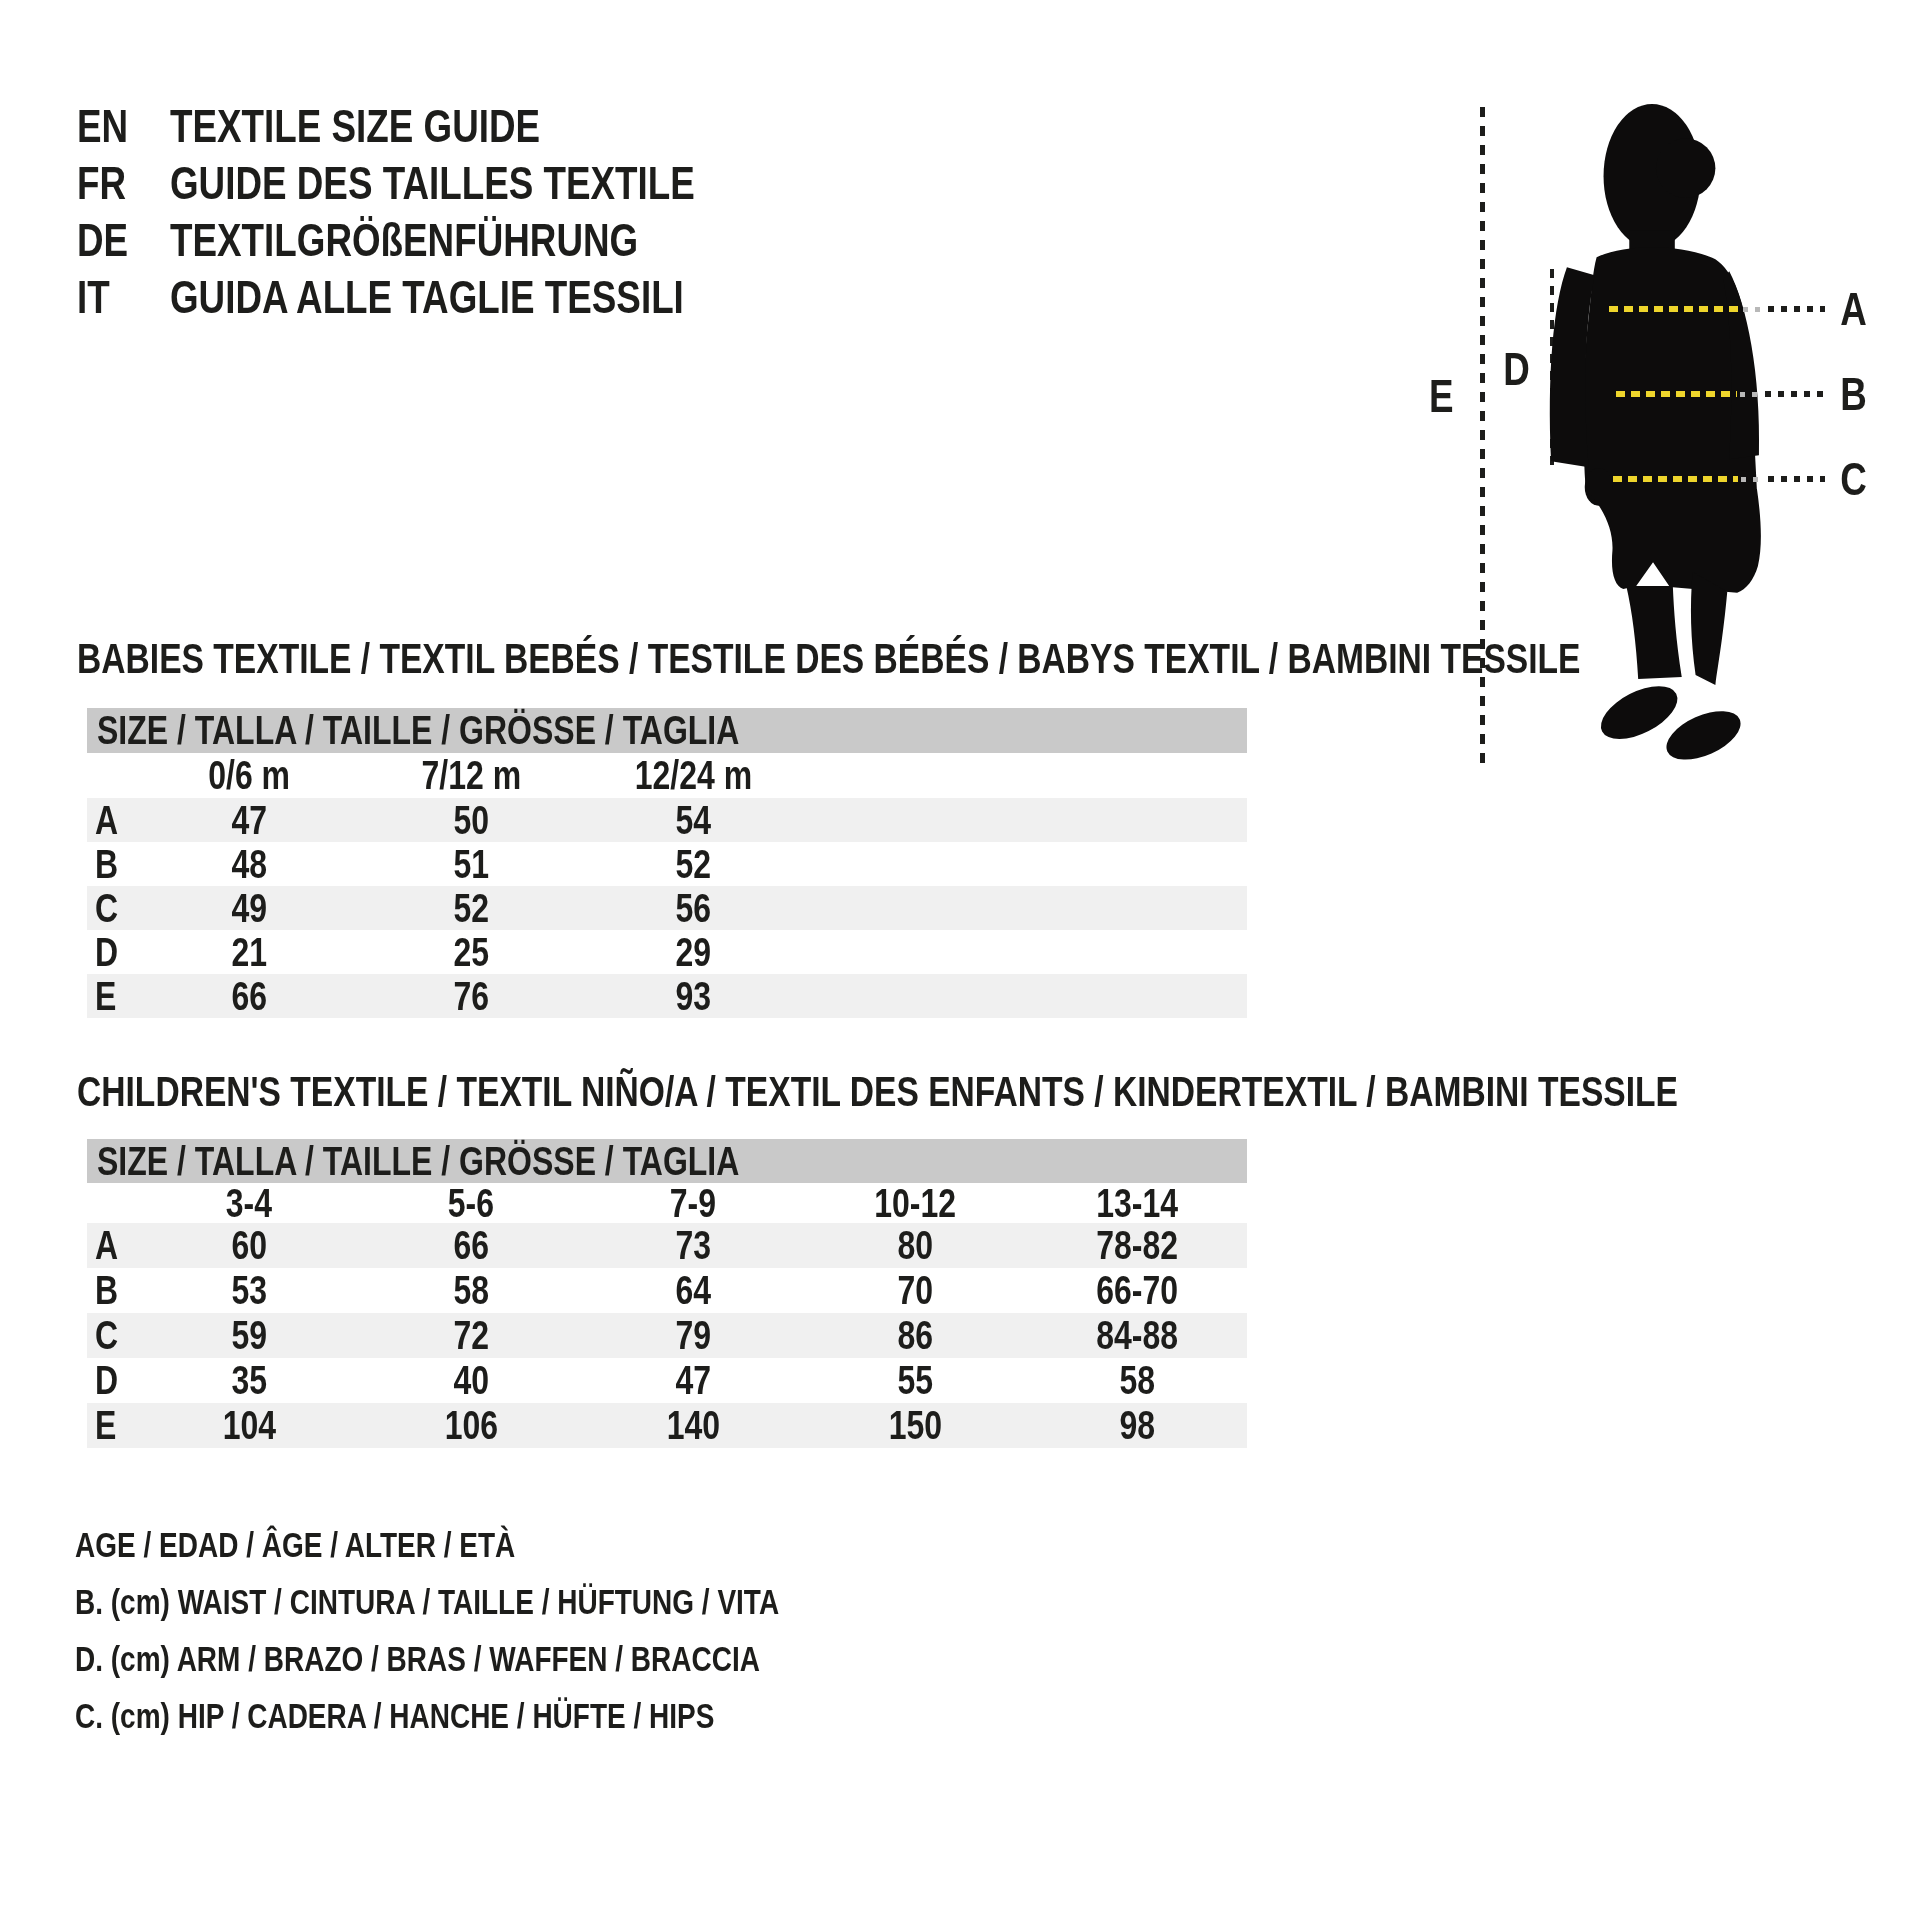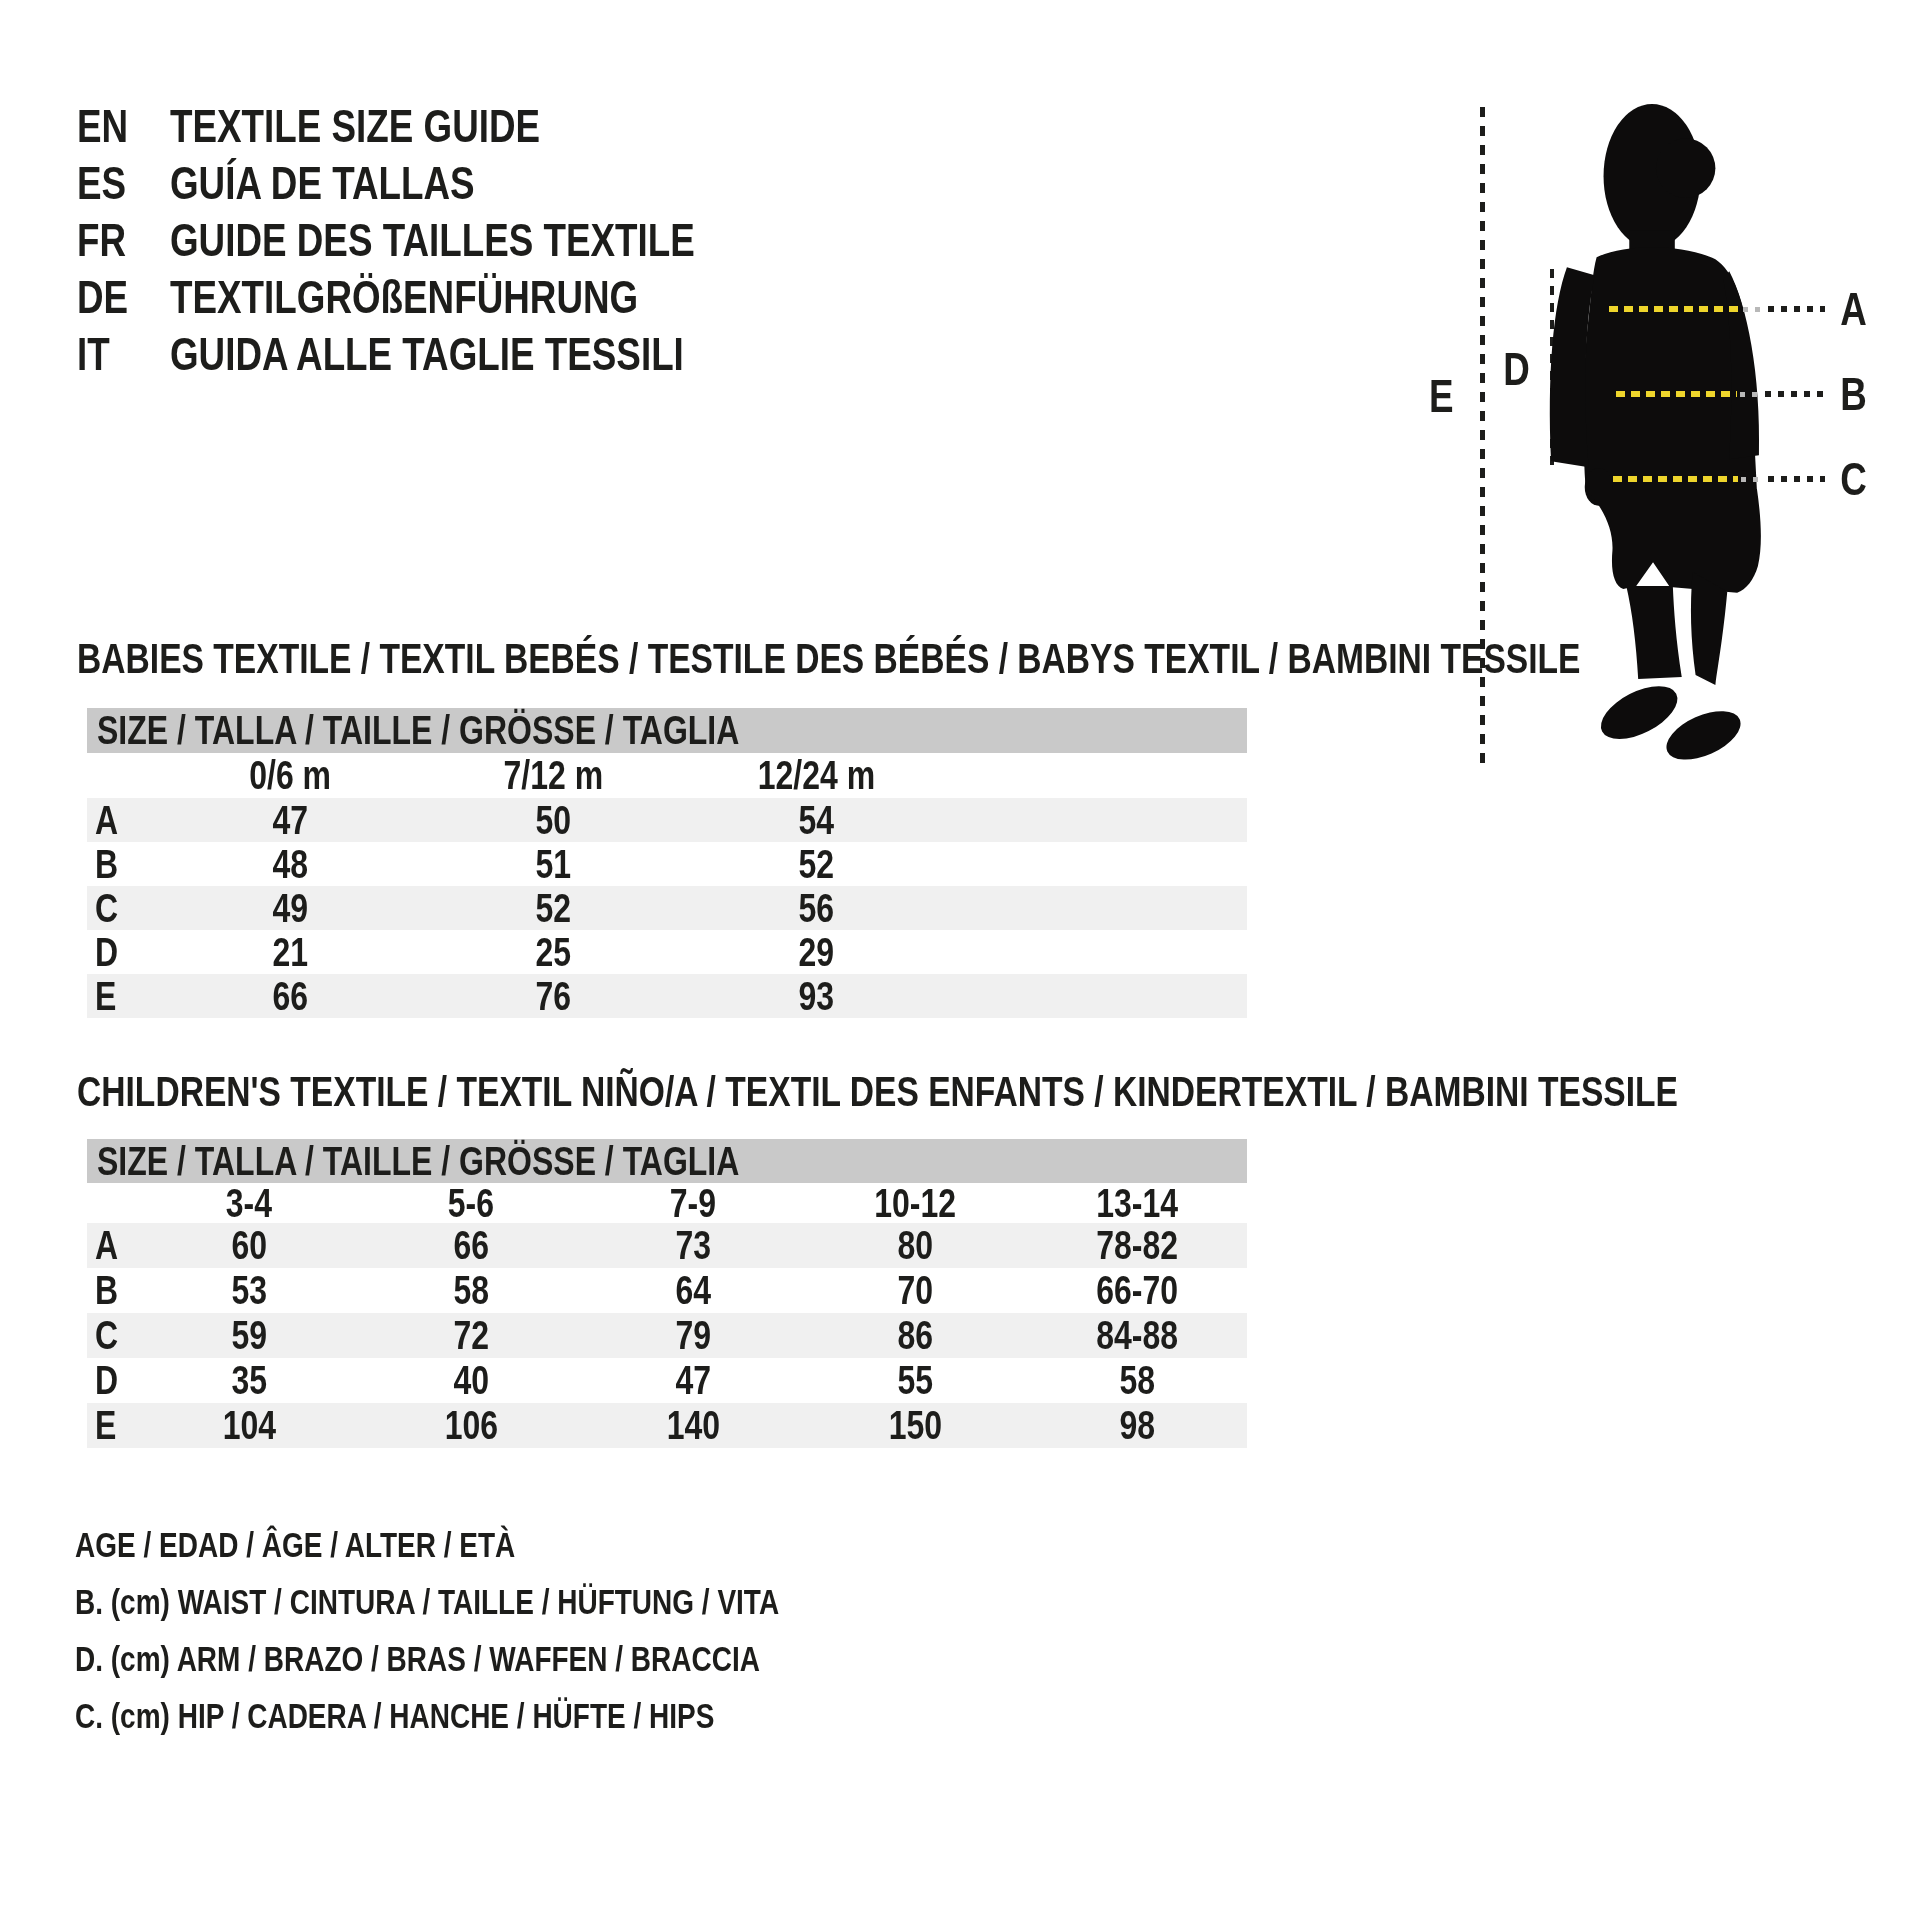--- a/index.html
+++ b/index.html
@@ -16,21 +16,21 @@
   .section-title{position:absolute;left:77px;height:44px;display:flex;align-items:center;
                  font-size:42px;font-weight:700;}
   
   .size-table{position:absolute;left:87px;width:1160px;}
   .bar{height:45px;background:#c9c9c9;display:flex;align-items:center;padding-left:10px;
        box-sizing:border-box;font-size:40px;font-weight:700;}
   .trow{display:flex;align-items:center;font-size:40px;font-weight:700;}
   .trow.striped{background:#f0f0f0;}
   .tlabel{flex:0 0 51px;padding-left:8px;box-sizing:border-box;}
   .tcell{flex:0 0 222px;text-align:center;}
-  .t1 .trow{height:44px;gap:41px;}
+  .t1 .trow{height:44px;}
   .t1 .hdr{height:45px;}
   .t2 .trow{height:45px;}
   .t2 .hdr{height:40px;}
   
   .legend-block{position:absolute;left:75px;top:1516px;}
   .legend-row{display:flex;align-items:center;height:57px;font-size:35px;font-weight:700;}
   
   .vdash-e{position:absolute;width:5px;background:repeating-linear-gradient(180deg,#1d1d1b 0 10px,transparent 10px 19px);}
   .vdash-d{position:absolute;width:4px;background:repeating-linear-gradient(180deg,#1d1d1b 0 9px,transparent 9px 17px);}
   .hdash-y{position:absolute;height:6px;background:repeating-linear-gradient(90deg,#eed52c 0 9px,transparent 9px 15px);z-index:3;}
@@ -42,24 +42,20 @@
 </style>
 </head>
 <body>
 
 <div class="canvas">
 
   <div class="lang-block">
     <div class="lang-row">
       <span class="lang-code"><span class="cx">EN</span></span>
       <span class="cx">TEXTILE SIZE GUIDE</span>
-    </div>
-    <div class="lang-row">
-      <span class="lang-code"><span class="cx">ES</span></span>
-      <span class="cx">GUÍA DE TALLAS</span>
     </div>
     <div class="lang-row">
       <span class="lang-code"><span class="cx">FR</span></span>
       <span class="cx">GUIDE DES TAILLES TEXTILE</span>
     </div>
     <div class="lang-row">
       <span class="lang-code"><span class="cx">DE</span></span>
       <span class="cx">TEXTILGRÖßENFÜHRUNG</span>
     </div>
     <div class="lang-row">

